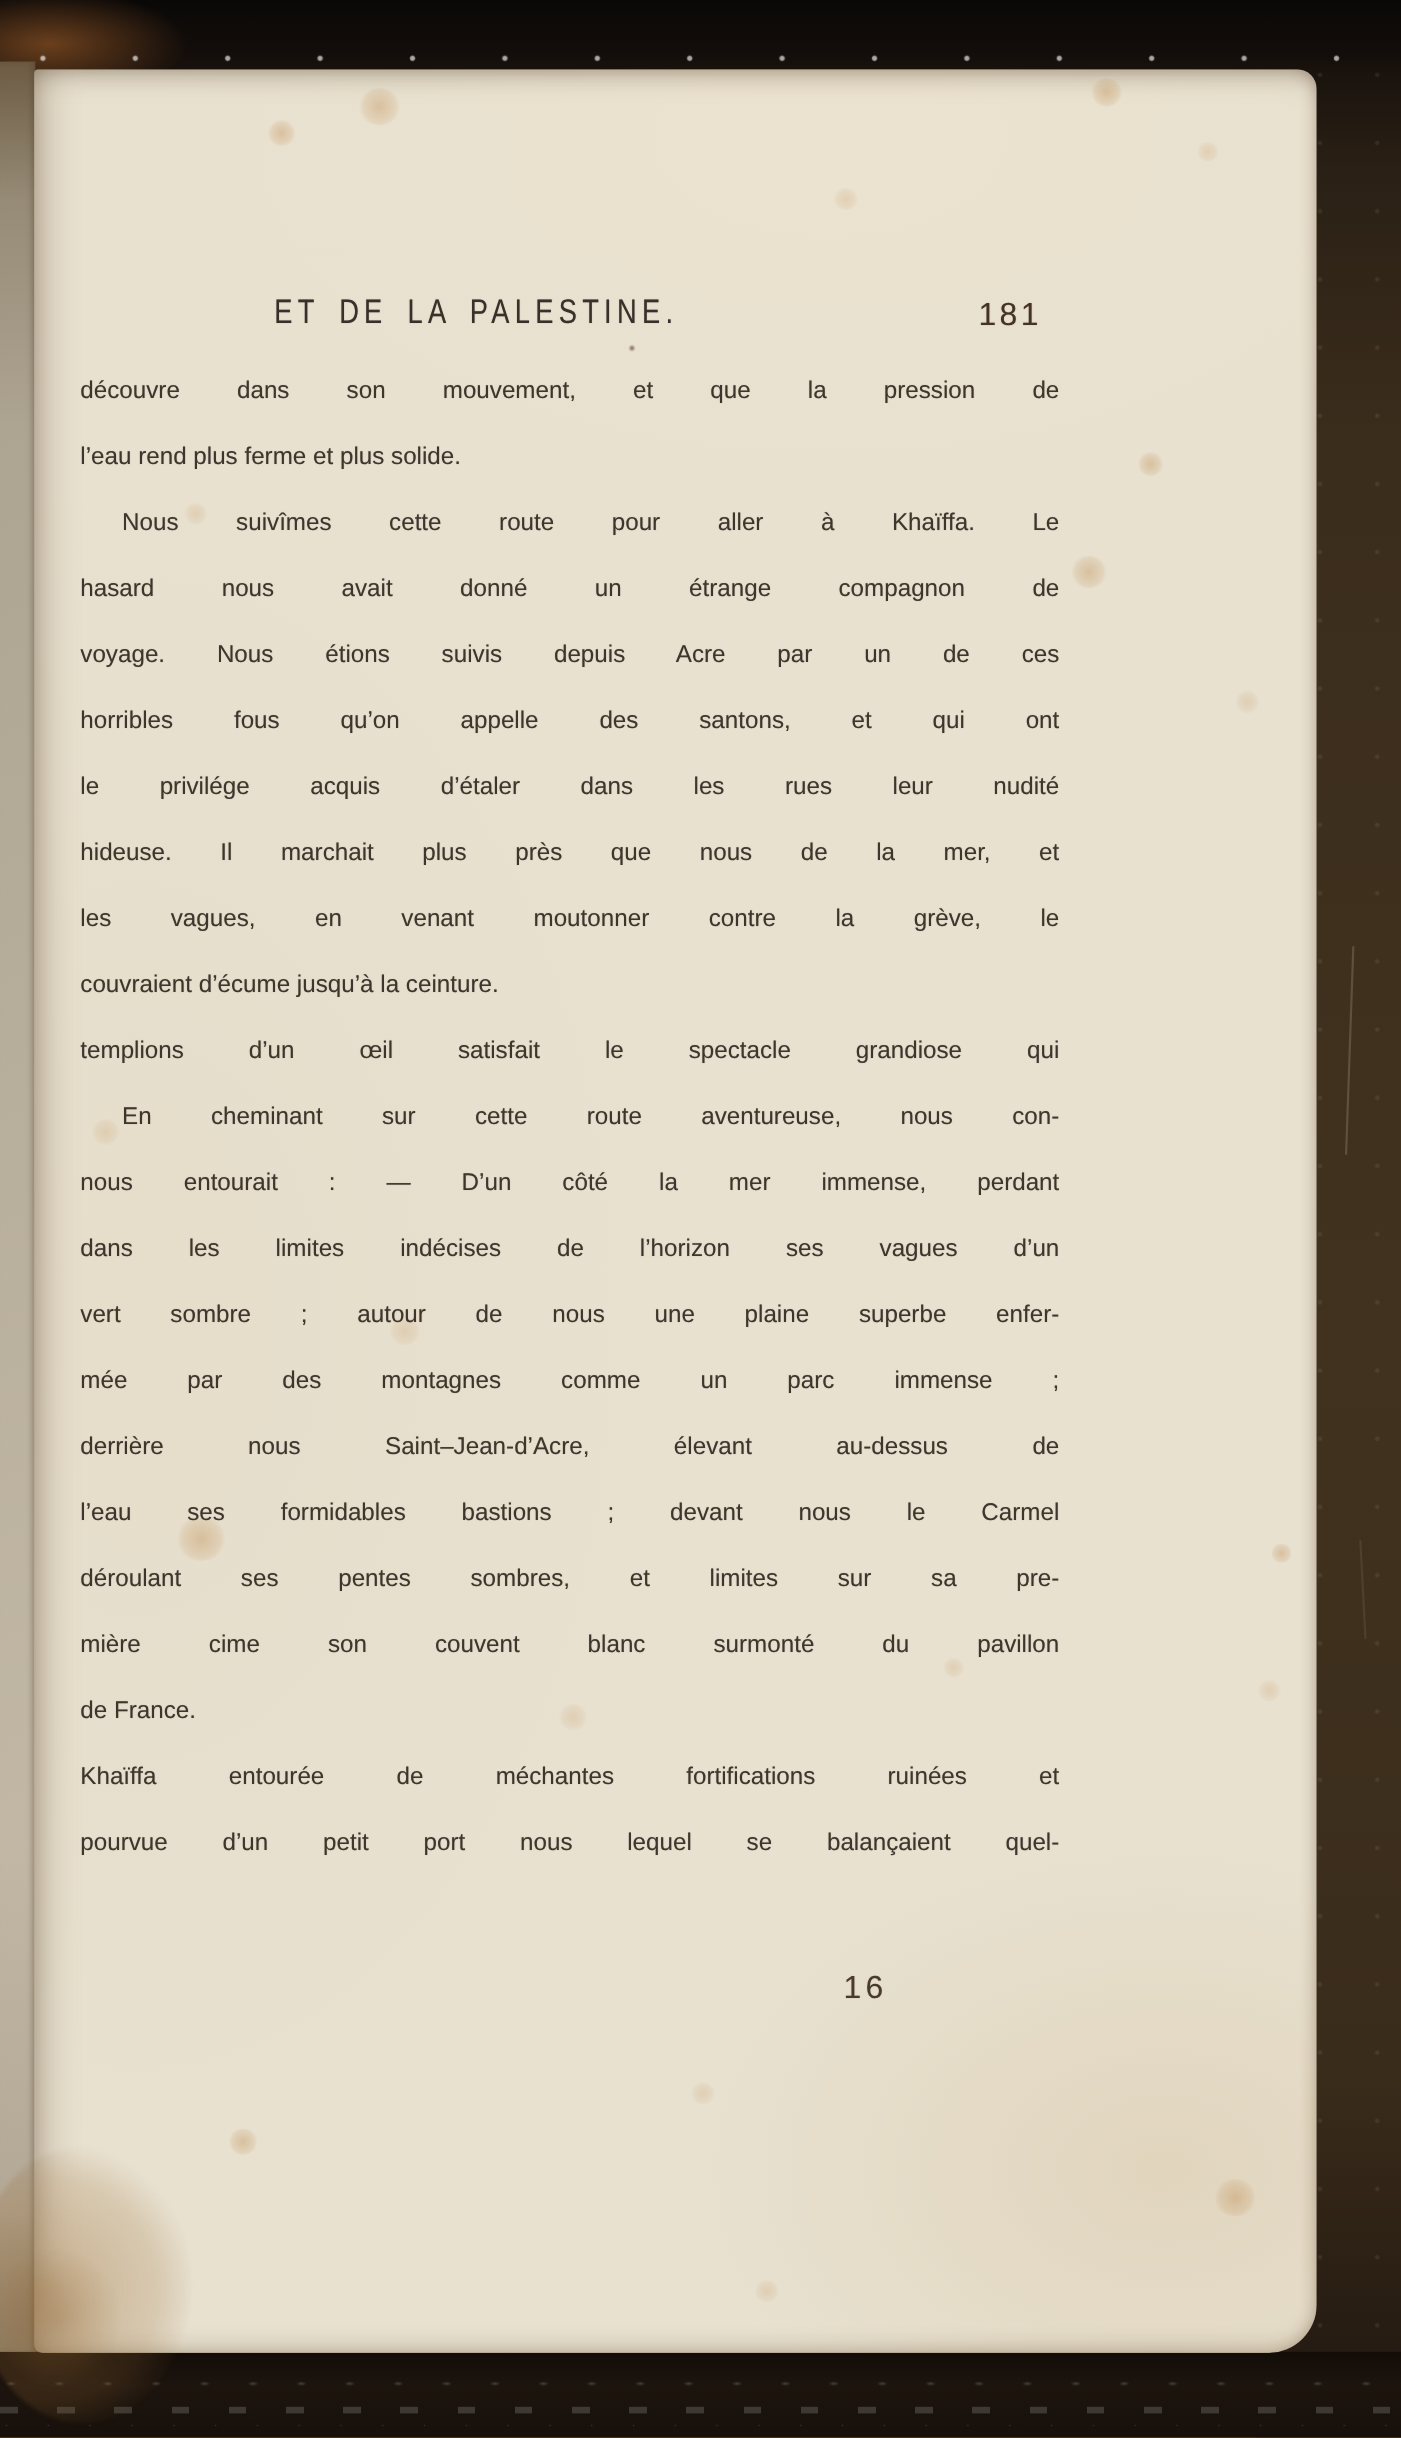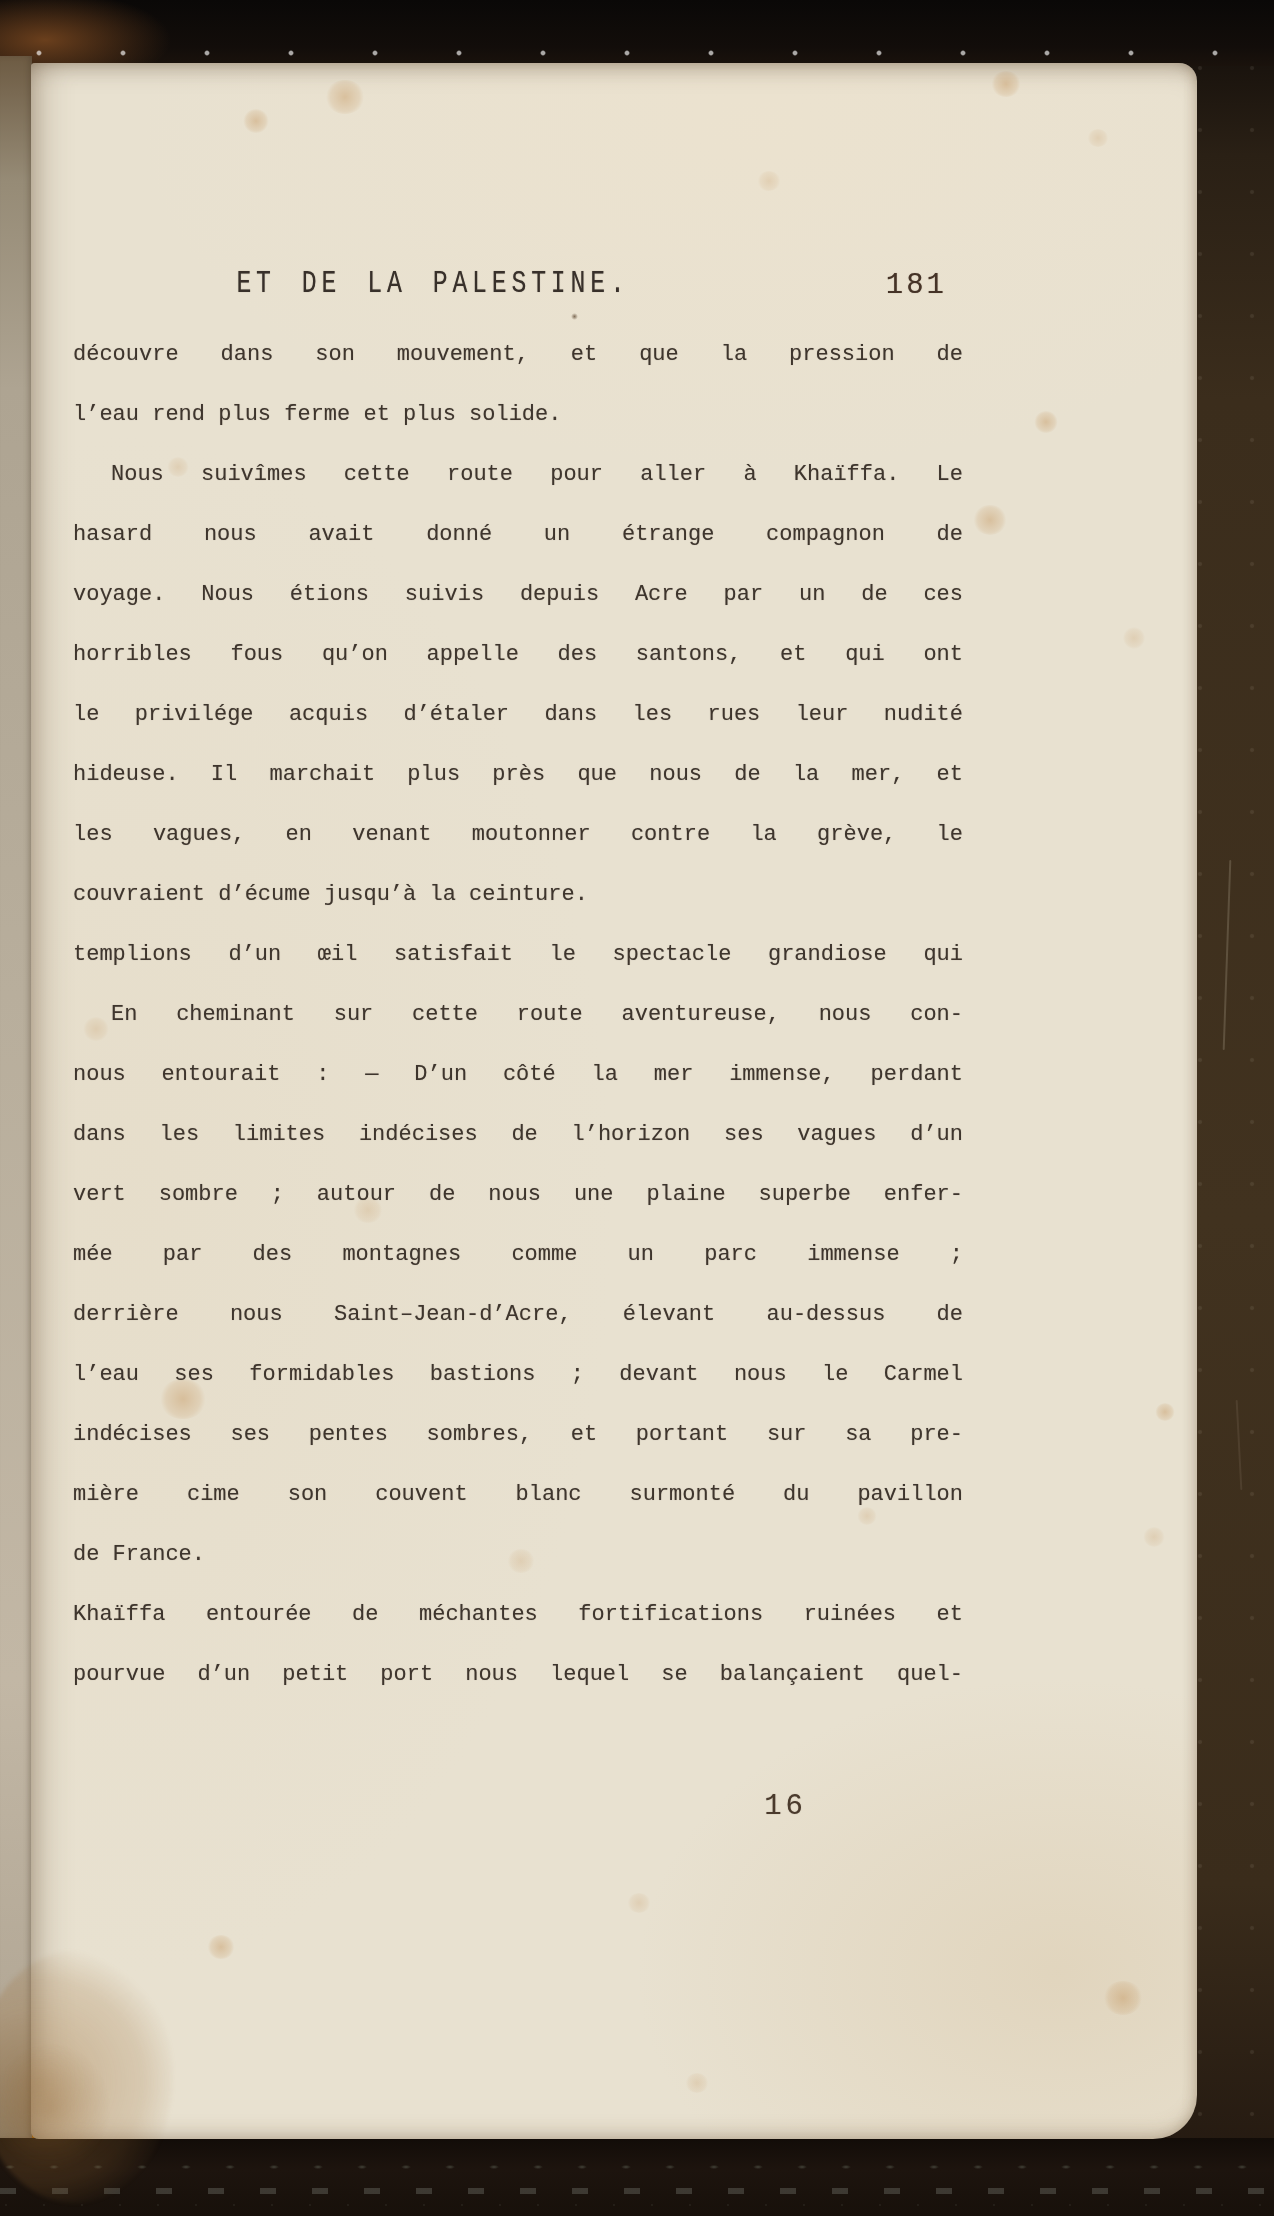--- a/index.html
+++ b/index.html
@@ -1,18 +1,18 @@
 <!DOCTYPE html>
 <html lang="fr" style="--paper: #e8e1d0; --ink: #3e352d; --header_ink: #38302a; --binding_top: #120d0a; --binding_right: #41321f; --binding_bottom: #1d140e; --page_edge_strip: #c2b7a5; --foxing: #b97f3c;"><head>
 <meta charset="utf-8">
 <style>
   html,body{margin:0;padding:0;background:#0d0906;}
   .scene{
     position:relative;width:1274px;height:2216px;overflow:hidden;
-    background:#a16207;font-family:Liberation Mono, monospace;
+    background:#a16207;font-family:Liberation Sans, sans-serif;
   }
   
   .band-top{
     position:absolute;left:0;top:0;width:100%;height:66px;
     background:
       radial-gradient(180px 70px at 45px 40px, rgba(122,72,32,.85), rgba(122,72,32,0) 70%),
       linear-gradient(to bottom,#0a0807,var(--binding_top,#120d0a) 70%,#1a120c);
   }
   .perforation-dots{
     position:absolute;left:0;top:48px;width:100%;height:10px;
@@ -174,21 +174,21 @@
         <div class="line">les vagues, en venant moutonner contre la grève, le</div>
         <div class="line last">couvraient d’écume jusqu’à la ceinture.</div>
         <div class="line">templions d’un œil satisfait le spectacle grandiose qui</div>
         <div class="line indent">En cheminant sur cette route aventureuse, nous con-</div>
         <div class="line">nous entourait : — D’un côté la mer immense, perdant</div>
         <div class="line">dans les limites indécises de l’horizon ses vagues d’un</div>
         <div class="line">vert sombre ; autour de nous une plaine superbe enfer-</div>
         <div class="line">mée par des montagnes comme un parc immense ;</div>
         <div class="line">derrière nous Saint–Jean-d’Acre, élevant au-dessus de</div>
         <div class="line">l’eau ses formidables bastions ; devant nous le Carmel</div>
-        <div class="line">indécises ses pentes sombres, et portant sur sa pre-</div>
+        <div class="line">déroulant ses pentes sombres, et limites sur sa pre-</div>
         <div class="line">mière cime son couvent blanc surmonté du pavillon</div>
         <div class="line last">de France.</div>
         <div class="line">Khaïffa entourée de méchantes fortifications ruinées et</div>
         <div class="line">pourvue d’un petit port nous lequel se balançaient quel-</div>
       </div>
 
     <div class="signature">16</div>
   </div>
 
 </div>

